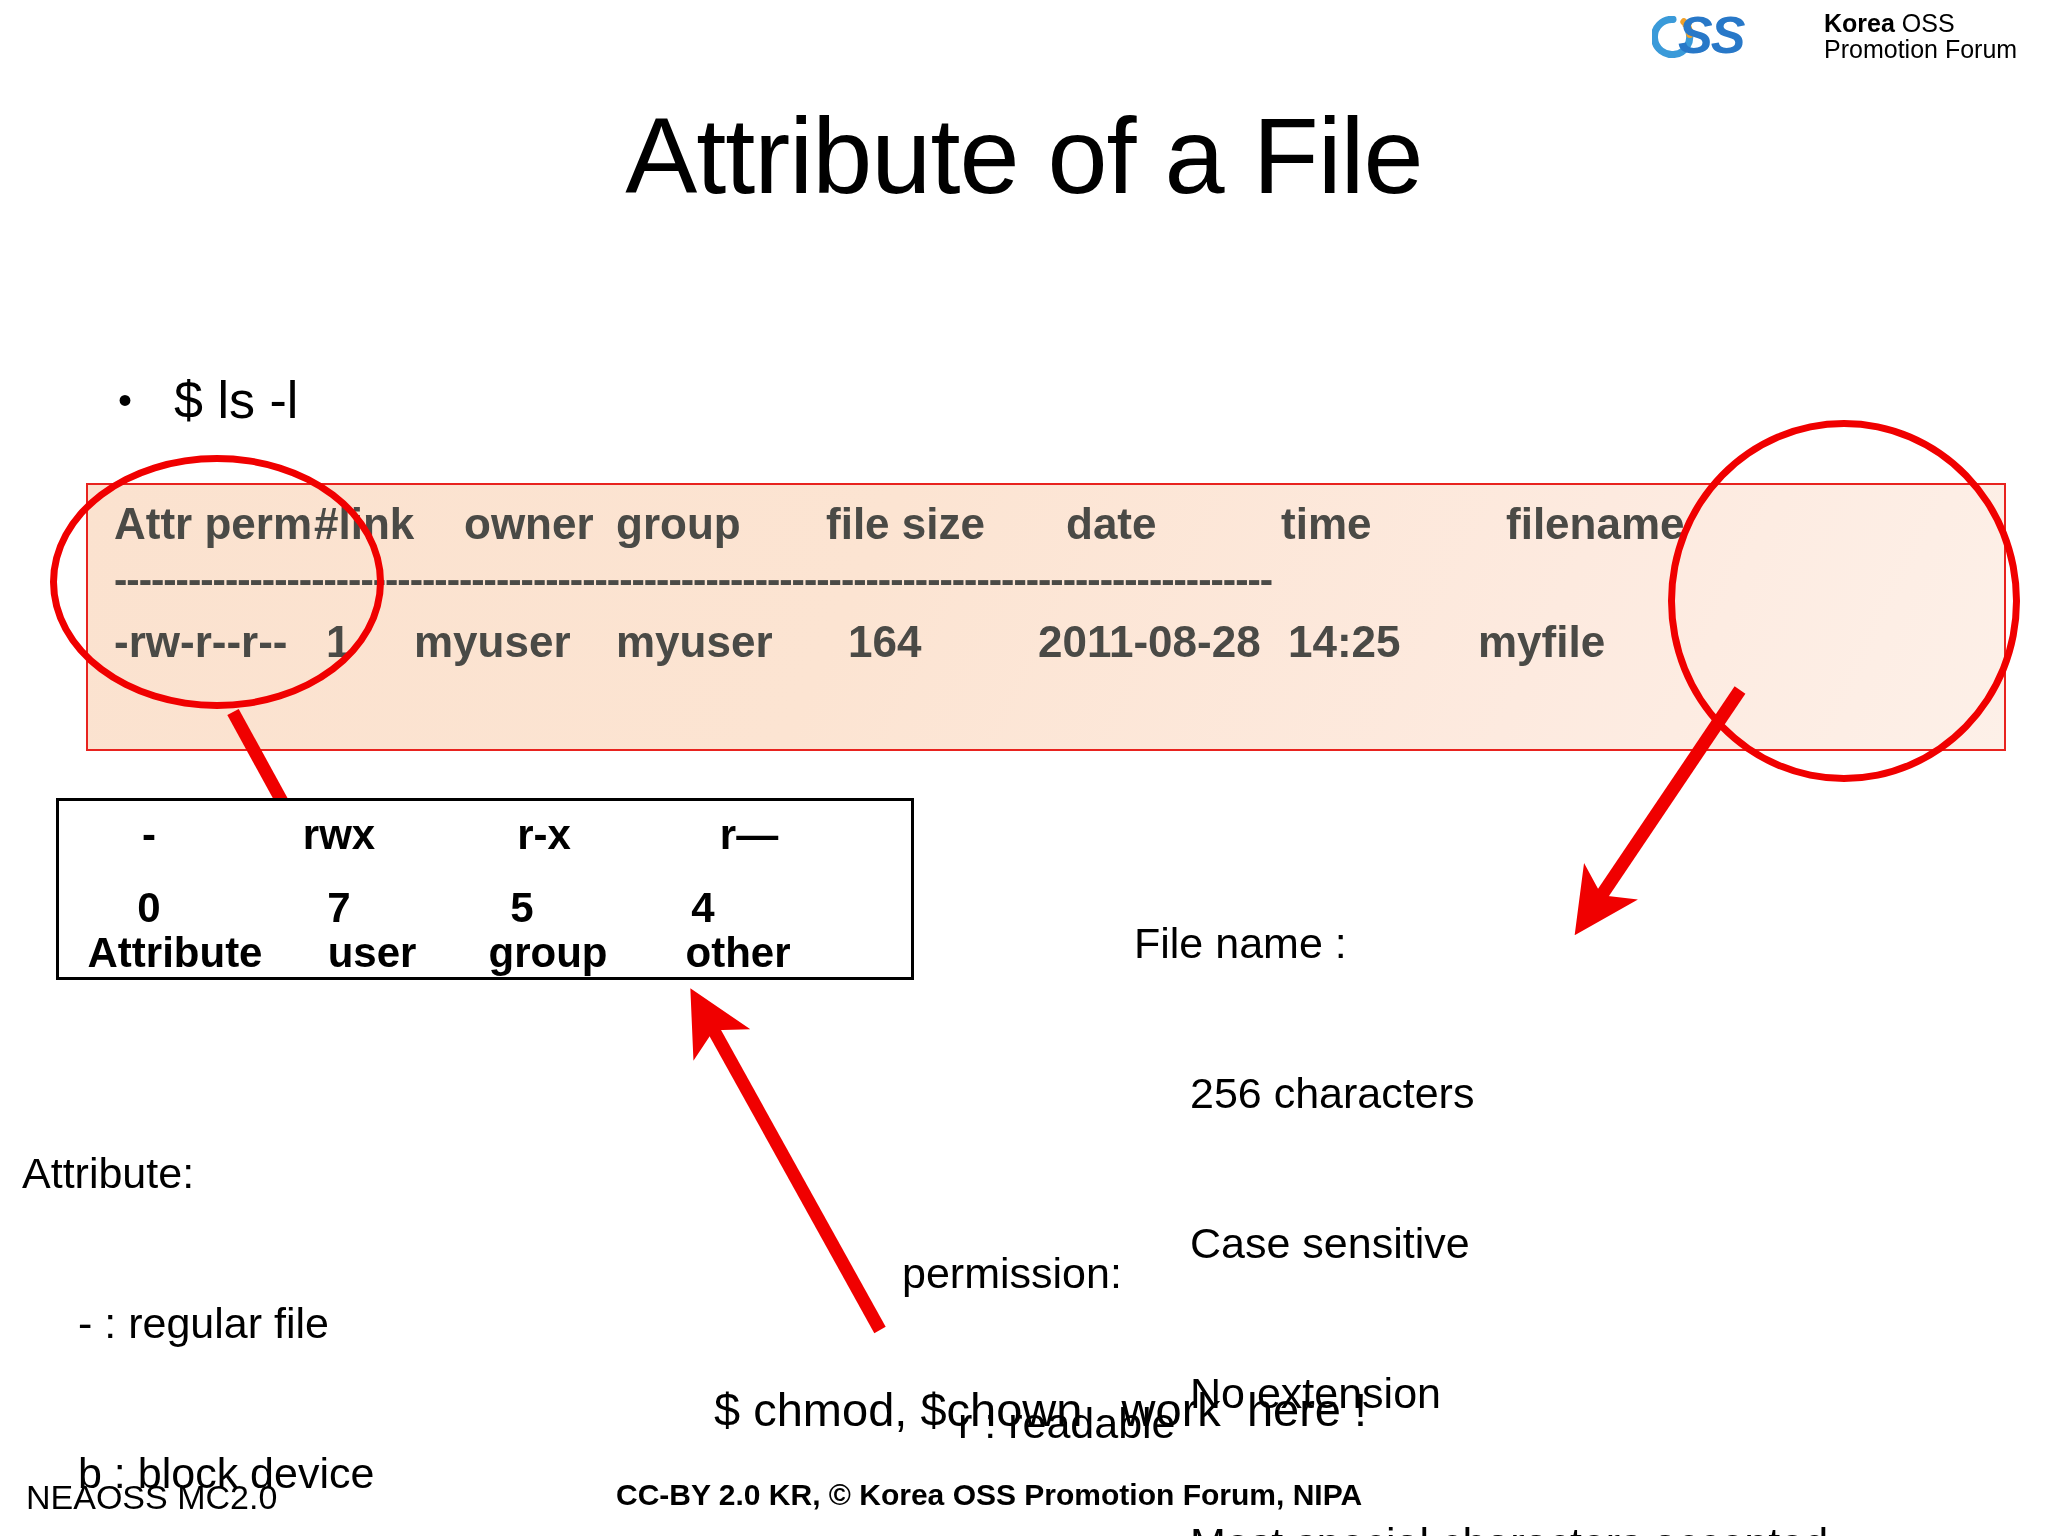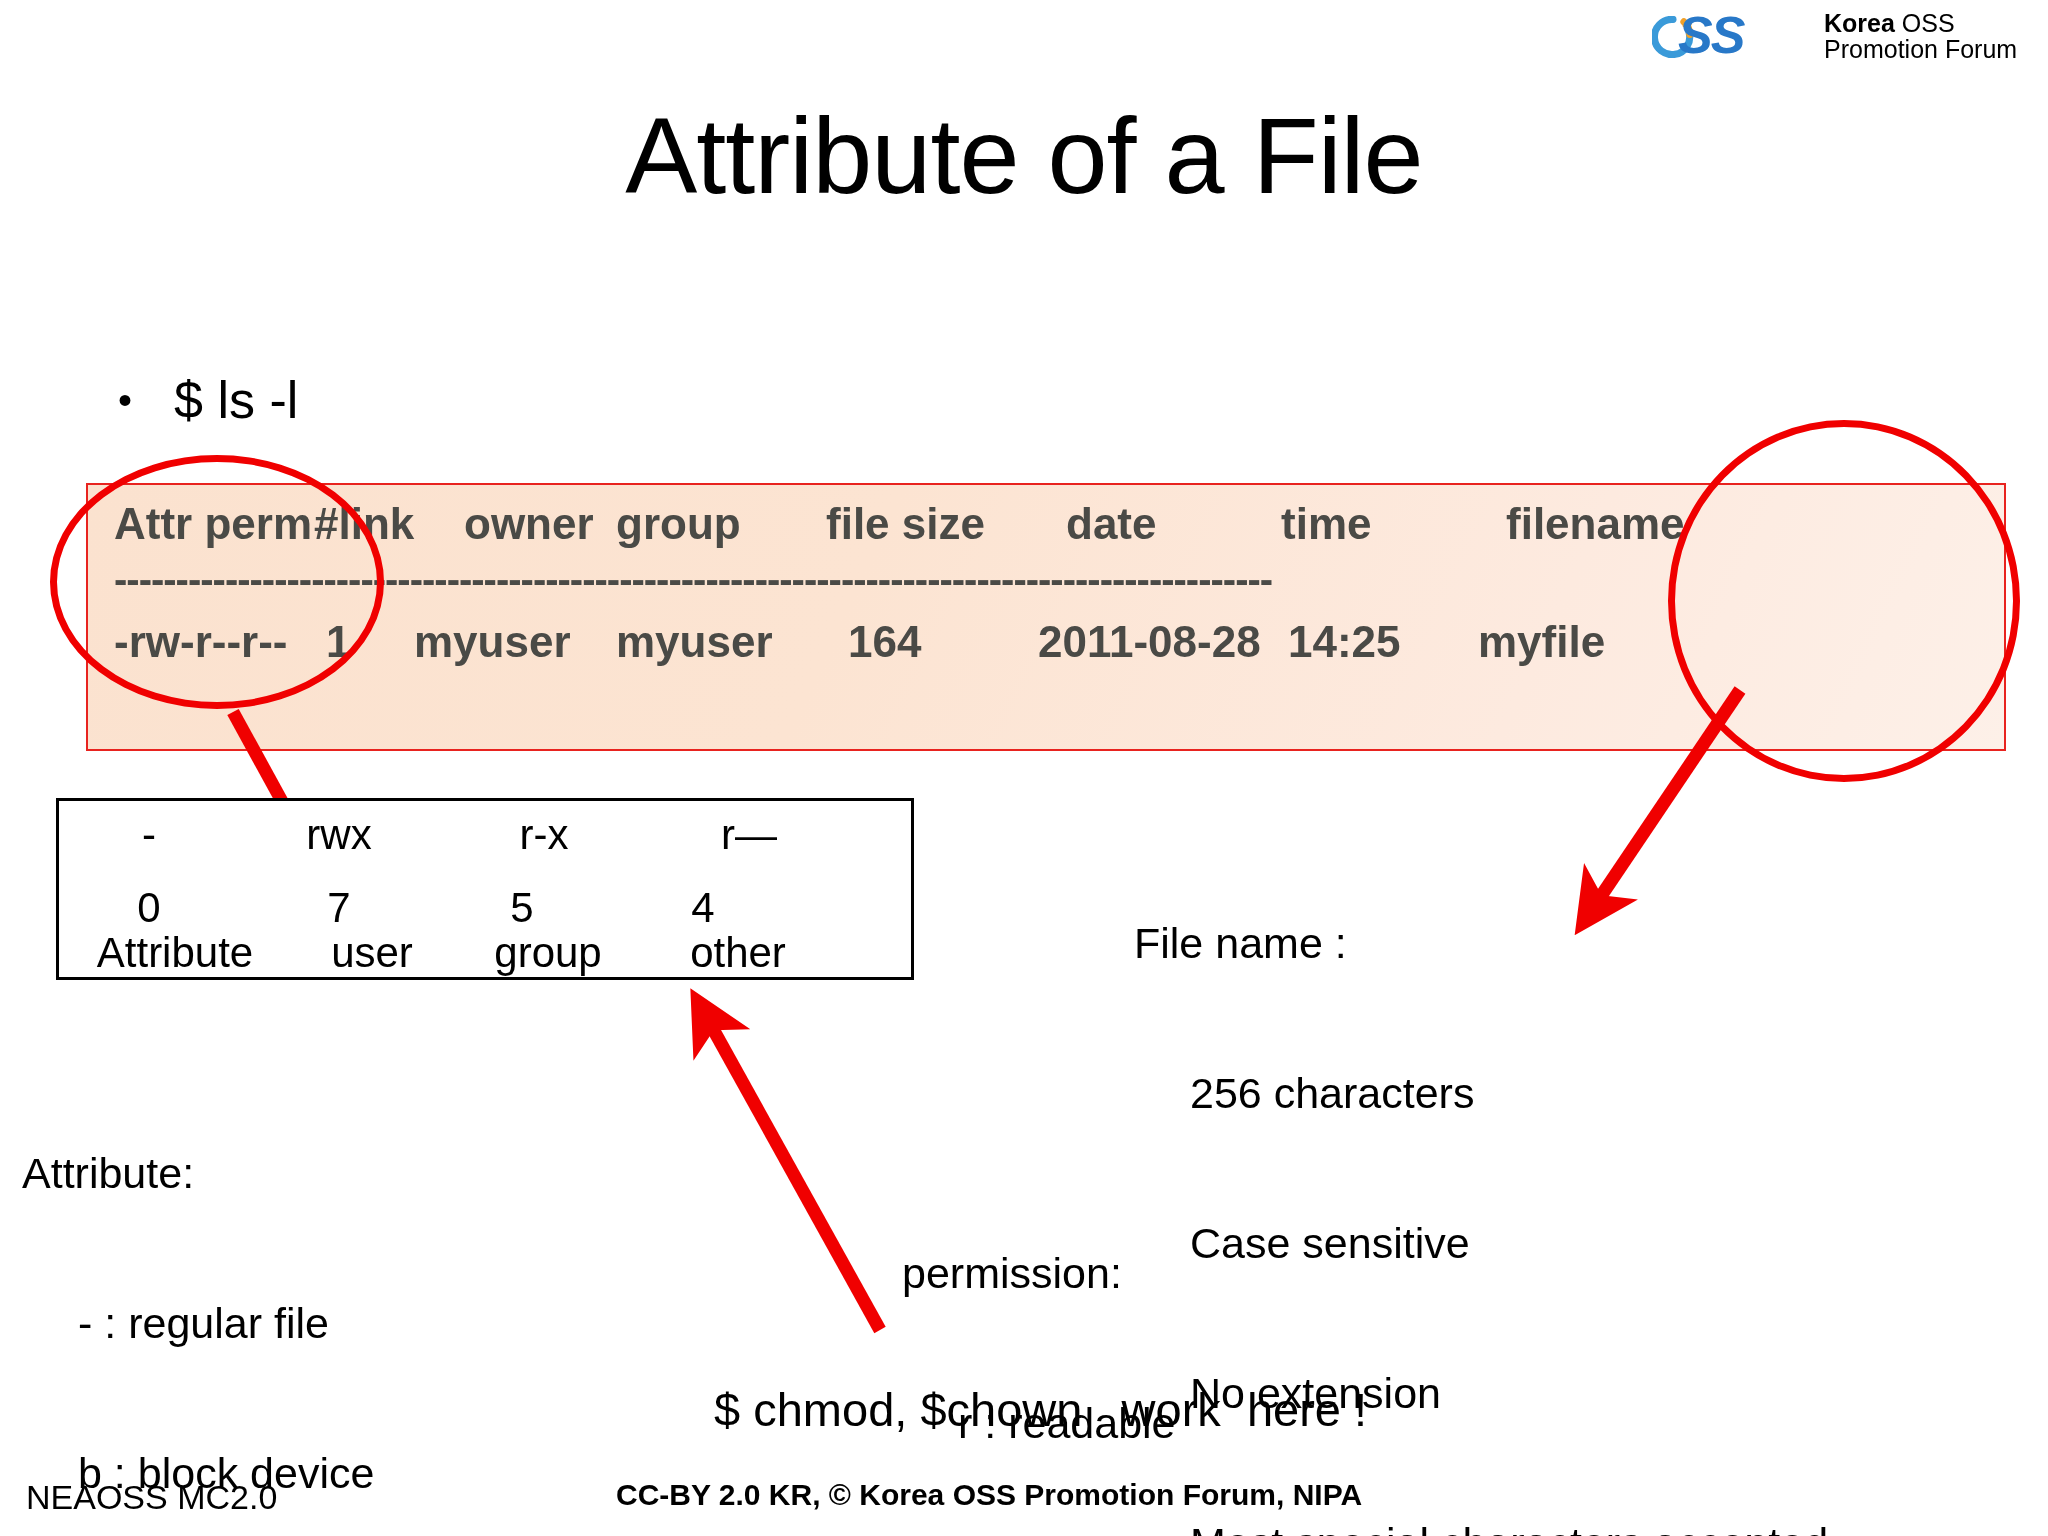--- a/index.html
+++ b/index.html
@@ -135,21 +135,21 @@
     width: 858px;
     height: 182px;
     border: 3px solid #000000;
     box-sizing: border-box;
     background: #ffffff;
   }
   #perm-box .pb-row {
     position: absolute;
     left: 0;
     width: 100%;
-    font-weight: normal;
+    font-weight: bold;
     font-size: 42px;
     white-space: pre;
     color: #000;
   }
   #perm-box .r1 { top: 10px; }
   #perm-box .r2 { top: 70px; margin-top: 13px; }
   #perm-box .r3 { top: 128px; }
   #perm-box .c { display: inline-block; text-align: center; }
 
   

